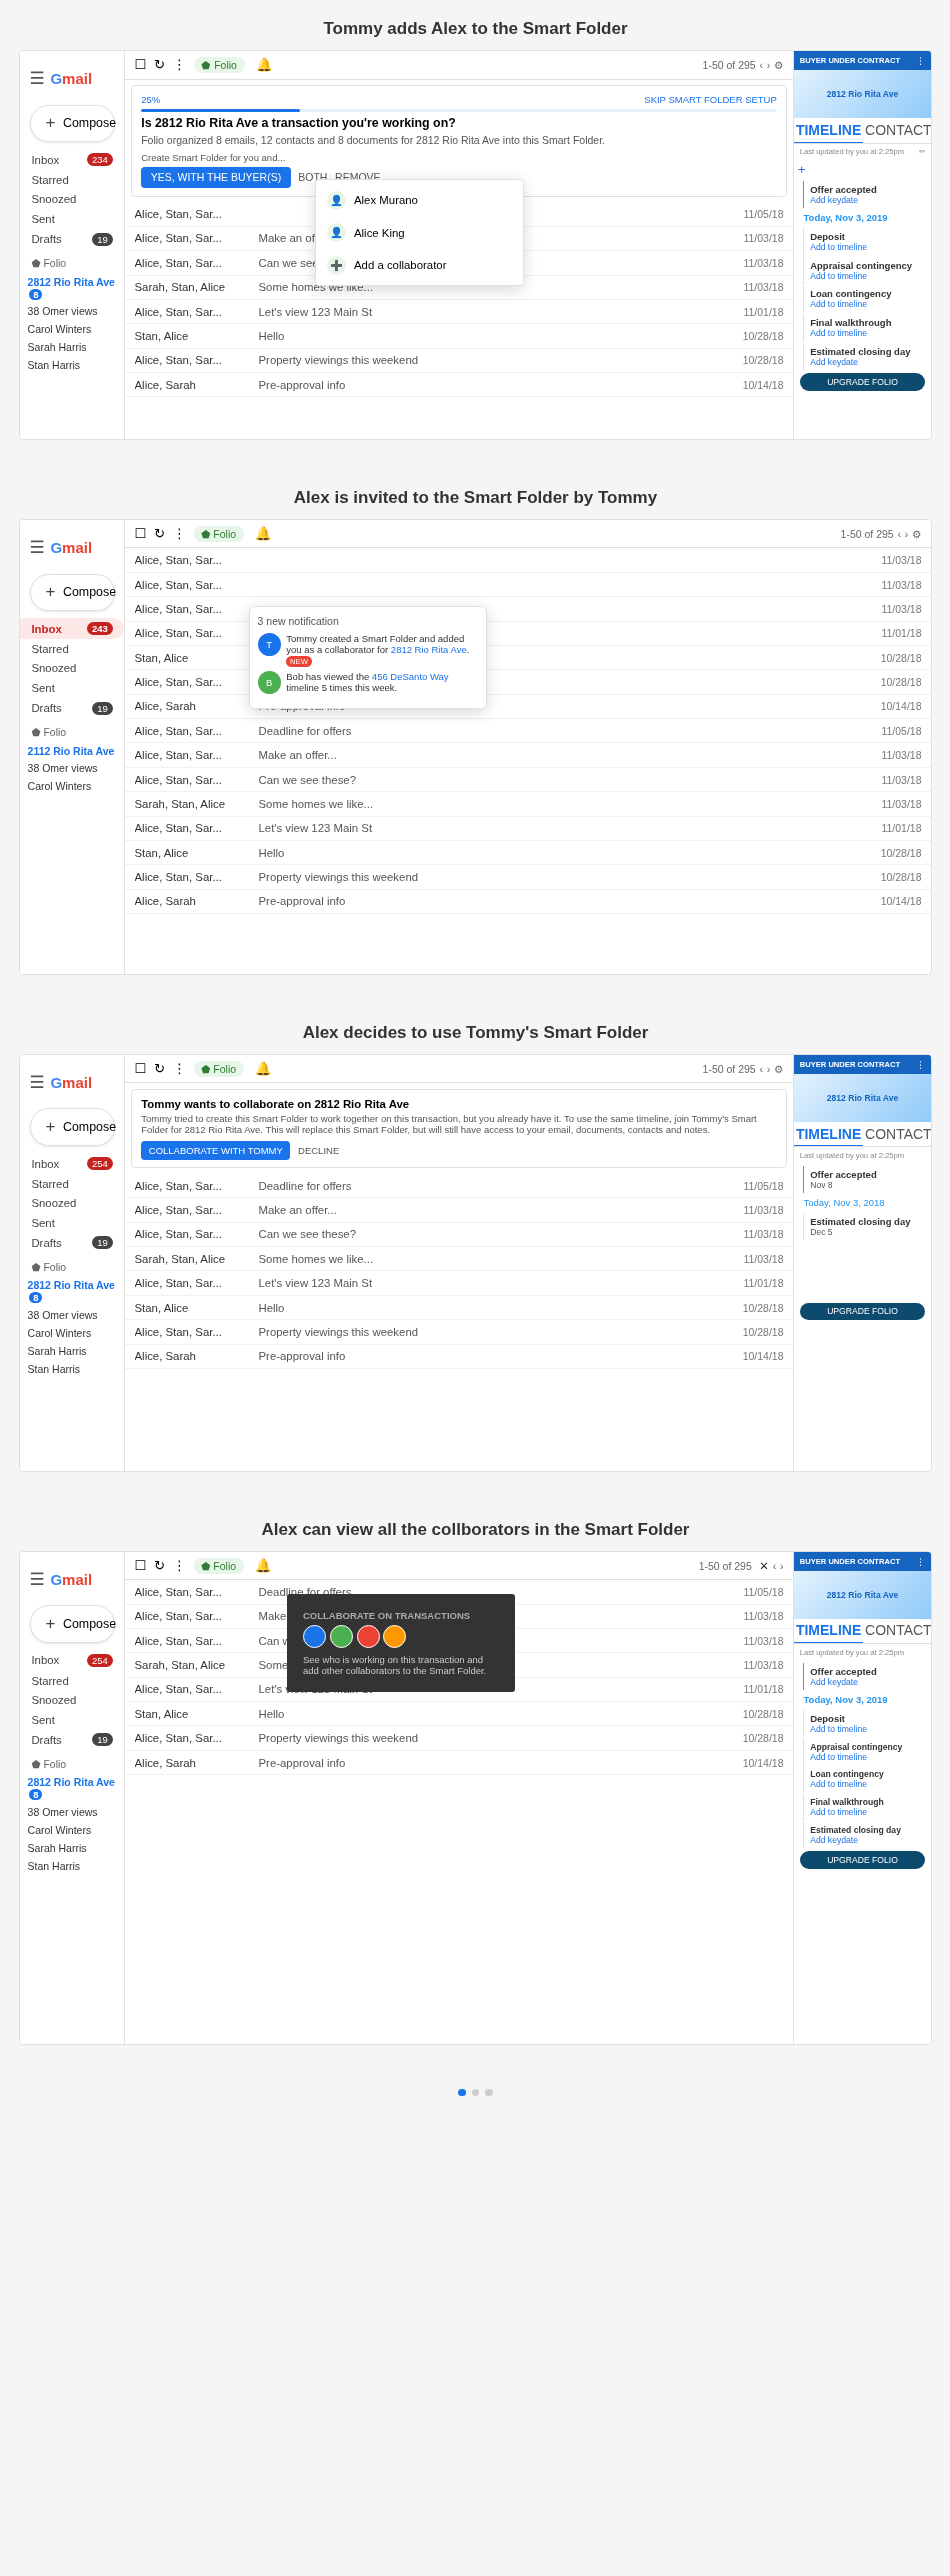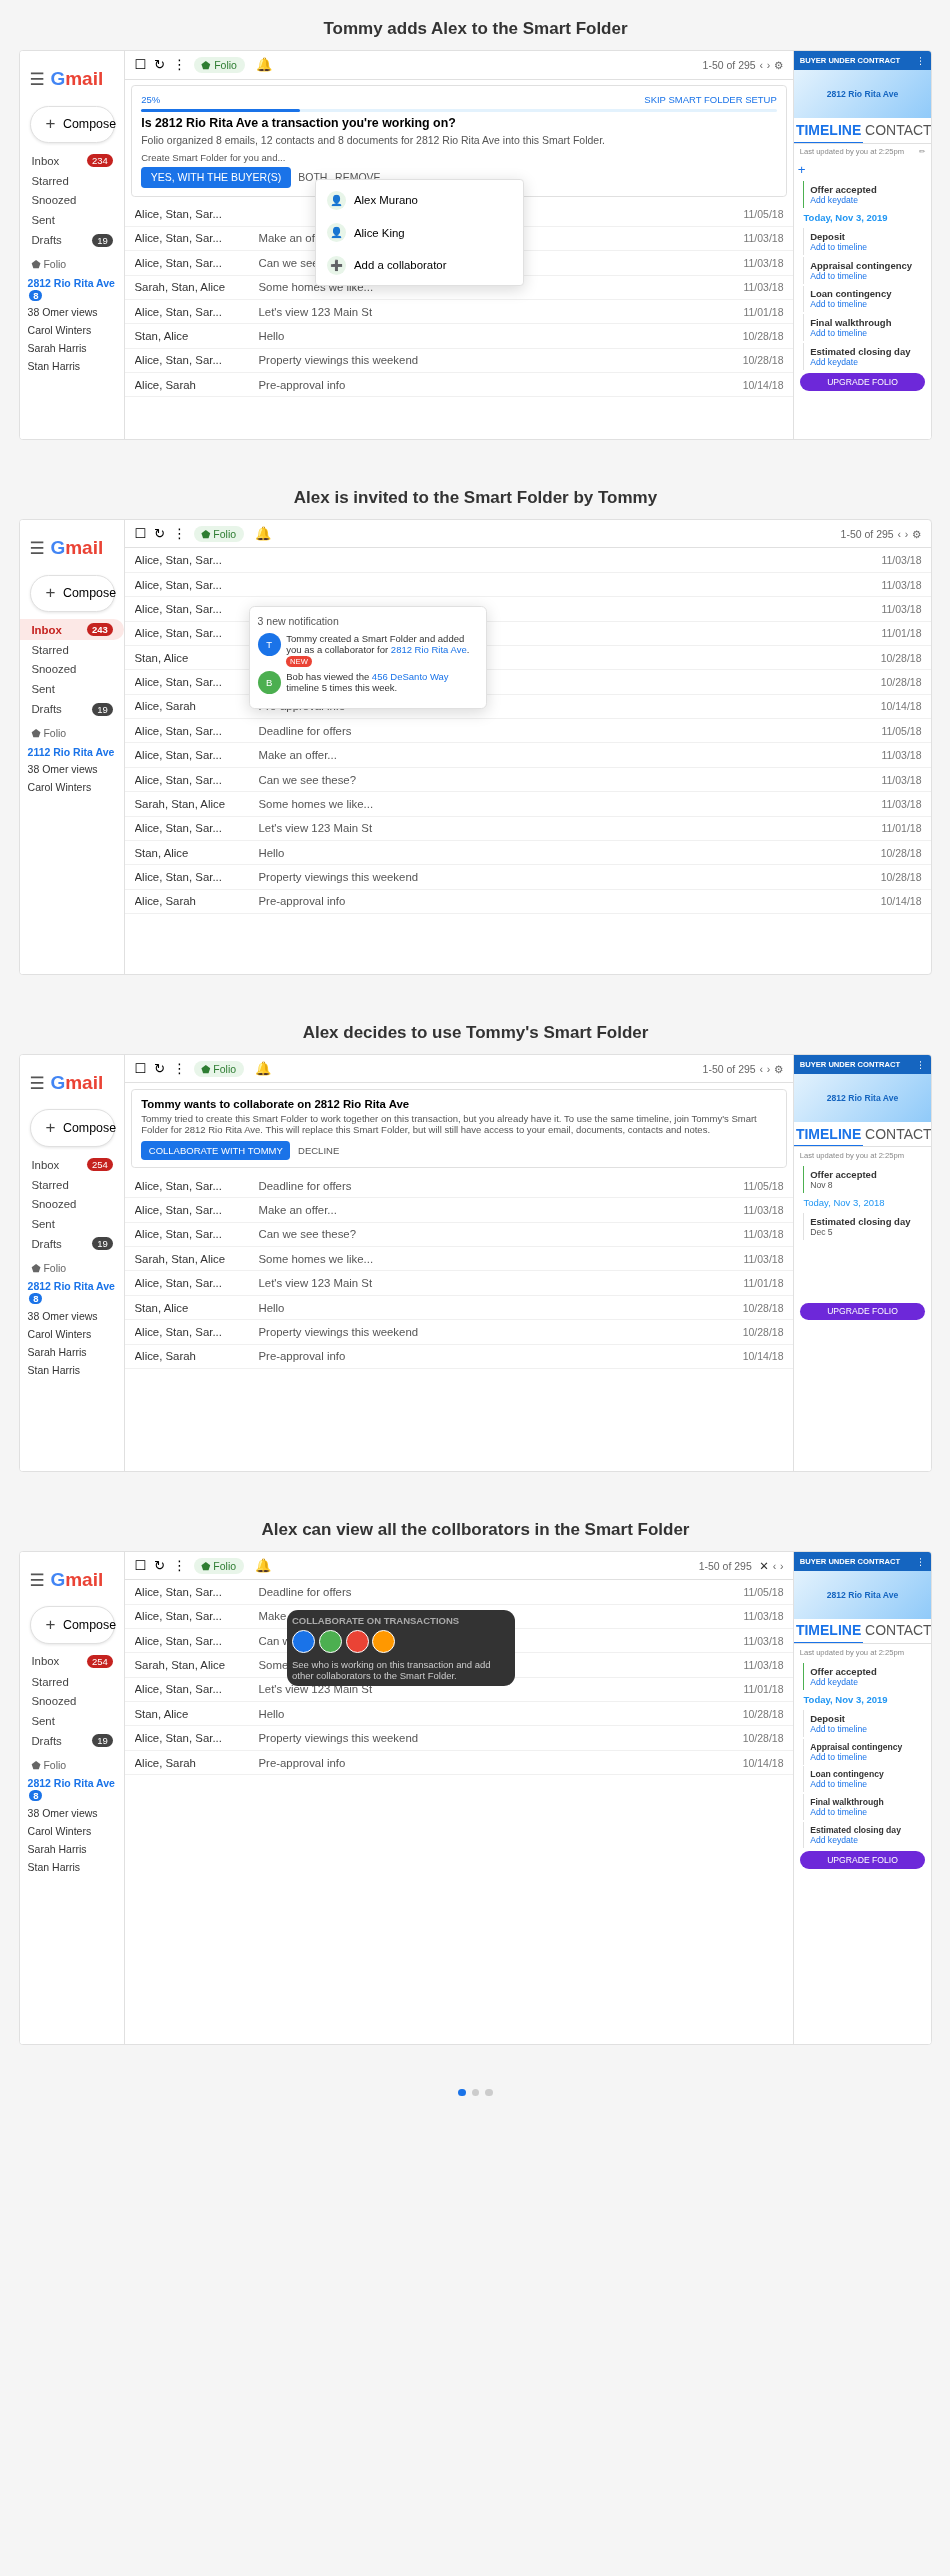--- a/index.html
+++ b/index.html
@@ -33,21 +33,21 @@
       padding-top: 9.5px;
       flex-shrink: 0;
     }
     .gmail-header {
       display: flex;
       align-items: center;
       padding: 7.6px 9.5px;
       gap: 5.7px;
     }
     .hamburger-icon { font-size: 17px; color: #555; cursor: pointer; }
-    .gmail-logo { font-size: 19px; color: #EA4335; font-weight: bold; }
+    .gmail-logo { font-size: 15px; color: #EA4335; font-weight: bold; }
     .gmail-logo span { color: #4285F4; }
 
     .compose-btn {
       display: flex;
       align-items: center;
       gap: 7.6px;
       margin: 7.6px 9.5px;
       padding: 7.6px 15px;
       background: #fff;
       border: 1px solid #e0e0e0;
@@ -147,21 +147,21 @@
       color: #555;
       cursor: pointer;
       border-bottom: 1.9px solid transparent;
     }
     .rp-tab.active { color: #1a73e8; border-bottom-color: #1a73e8; font-weight: 600; }
     .rp-milestone { padding: 2.9px 5.7px; border-left: 1.9px solid #e0e0e0; margin: 1.9px 5.7px; }
     .rp-milestone.done { border-left-color: #4caf50; }
     .rp-milestone .m-title { font-size: 9.5px; font-weight: 600; color: #333; }
     .rp-milestone .m-sub { font-size: 8.6px; color: #1a73e8; }
     .upgrade-btn {
-      background: #6d28d9;
+      background: #0c4a6e;
       color: #fff;
       text-align: center;
       padding: 3.8px;
       font-size: 8.6px;
       margin: 3.8px 5.7px;
       border-radius: 9.5px;
       cursor: pointer;
     }
 
     
@@ -848,21 +848,21 @@
             <span class="email-subject">Property viewings this weekend</span>
             <span class="email-date">10/28/18</span>
           </div>
         <div class="email-row">
             <span class="email-sender">Alice, Sarah</span>
             <span class="email-subject">Pre-approval info</span>
             <span class="email-date">10/14/18</span>
           </div>
       </div>
 
-      <div style="position:absolute; top:58px; left:162px; width:228px; background:#333; color:#fff; border-radius:11px; padding:5px; font-size:10.5px; z-index:10;">
+      <div style="position:absolute; top:42px; left:162px; width:228px; background:#333; color:#fff; border-radius:3px; padding:16px; font-size:10.5px; z-index:10;">
         <div style="font-size:9.5px; font-weight:600; color:#aaa; margin-bottom:3.8px;">COLLABORATE ON TRANSACTIONS</div>
         <div style="display:flex; gap:3.8px; margin-bottom:5.7px;">
           <div style="width:23px; height:23px; border-radius:50%; background:#1a73e8; border:1.9px solid #fff;"></div>
           <div style="width:23px; height:23px; border-radius:50%; background:#4caf50; border:1.9px solid #fff;"></div>
           <div style="width:23px; height:23px; border-radius:50%; background:#ea4335; border:1.9px solid #fff;"></div>
           <div style="width:23px; height:23px; border-radius:50%; background:#ff9800; border:1.9px solid #fff;"></div>
         </div>
         <div style="font-size:9.5px; color:#ccc;">See who is working on this transaction and add other collaborators to the Smart Folder.</div>
       </div>
     </div>

